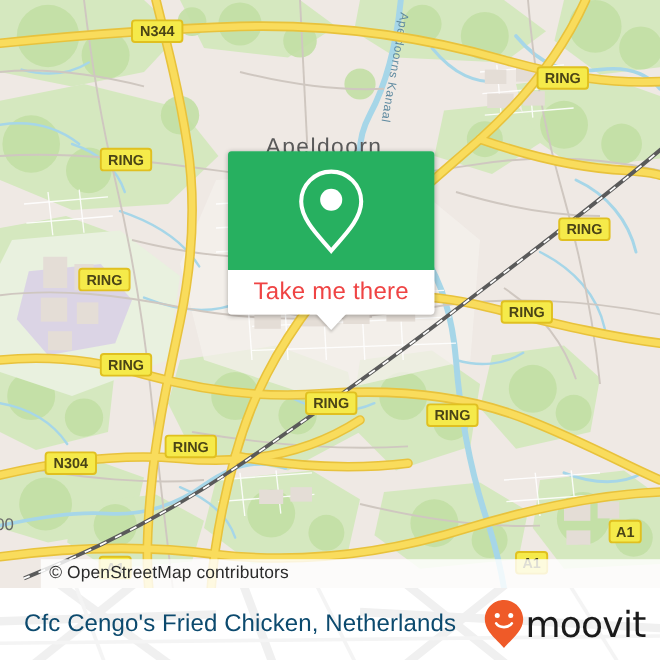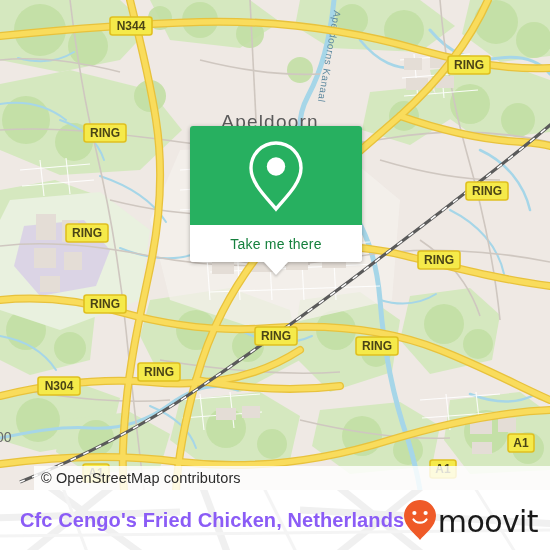--- a/index.html
+++ b/index.html
@@ -34,41 +34,41 @@
     width:100%;height:99px;background:#27b060;
     border-radius:3px 3px 0 0;
     display:flex;align-items:center;justify-content:center;
   }
   .popup-bottom{
     width:100%;height:37px;background:#ffffff;
     border-radius:0 0 3px 3px;
     display:flex;align-items:center;justify-content:center;
   }
   .popup-bottom span{
-    font-size:14px;color:#15803d;letter-spacing:0.2px;
+    font-size:20px;color:#ef4444;letter-spacing:0.2px;
   }
   .popup-tail{
     position:absolute;left:50%;transform:translateX(-50%);
     bottom:-13px;width:0;height:0;
     border-left:13px solid transparent;
     border-right:13px solid transparent;
     border-top:14px solid #ffffff;
     filter:drop-shadow(0 2px 1px rgba(0,0,0,0.18));
   }
   .pin-icon{display:block;}
 
   
   .footer{
     position:absolute;left:0;top:490px;width:550px;height:60px;
     background:#ffffff;overflow:hidden;
   }
   .footer-wm{position:absolute;left:0;top:0;width:550px;height:60px;opacity:1;}
   .footer-title{
     position:absolute;left:20px;top:0;height:60px;display:flex;align-items:center;
-    font-size:20px;color:#8b5cf6;letter-spacing:0.1px;white-space:nowrap;font-weight:bold;
+    font-size:20px;color:#0c4a6e;letter-spacing:0.1px;white-space:nowrap;
   }
   .brand{
     position:absolute;right:12px;top:0;height:60px;
     display:flex;align-items:center;gap:1px;
   }
   .brand-word{
     font-size:30px;color:#1a1a1a;letter-spacing:-0.6px;
     font-family:"DejaVu Sans", sans-serif;font-weight:400;
     position:relative;top:1px;
   }

